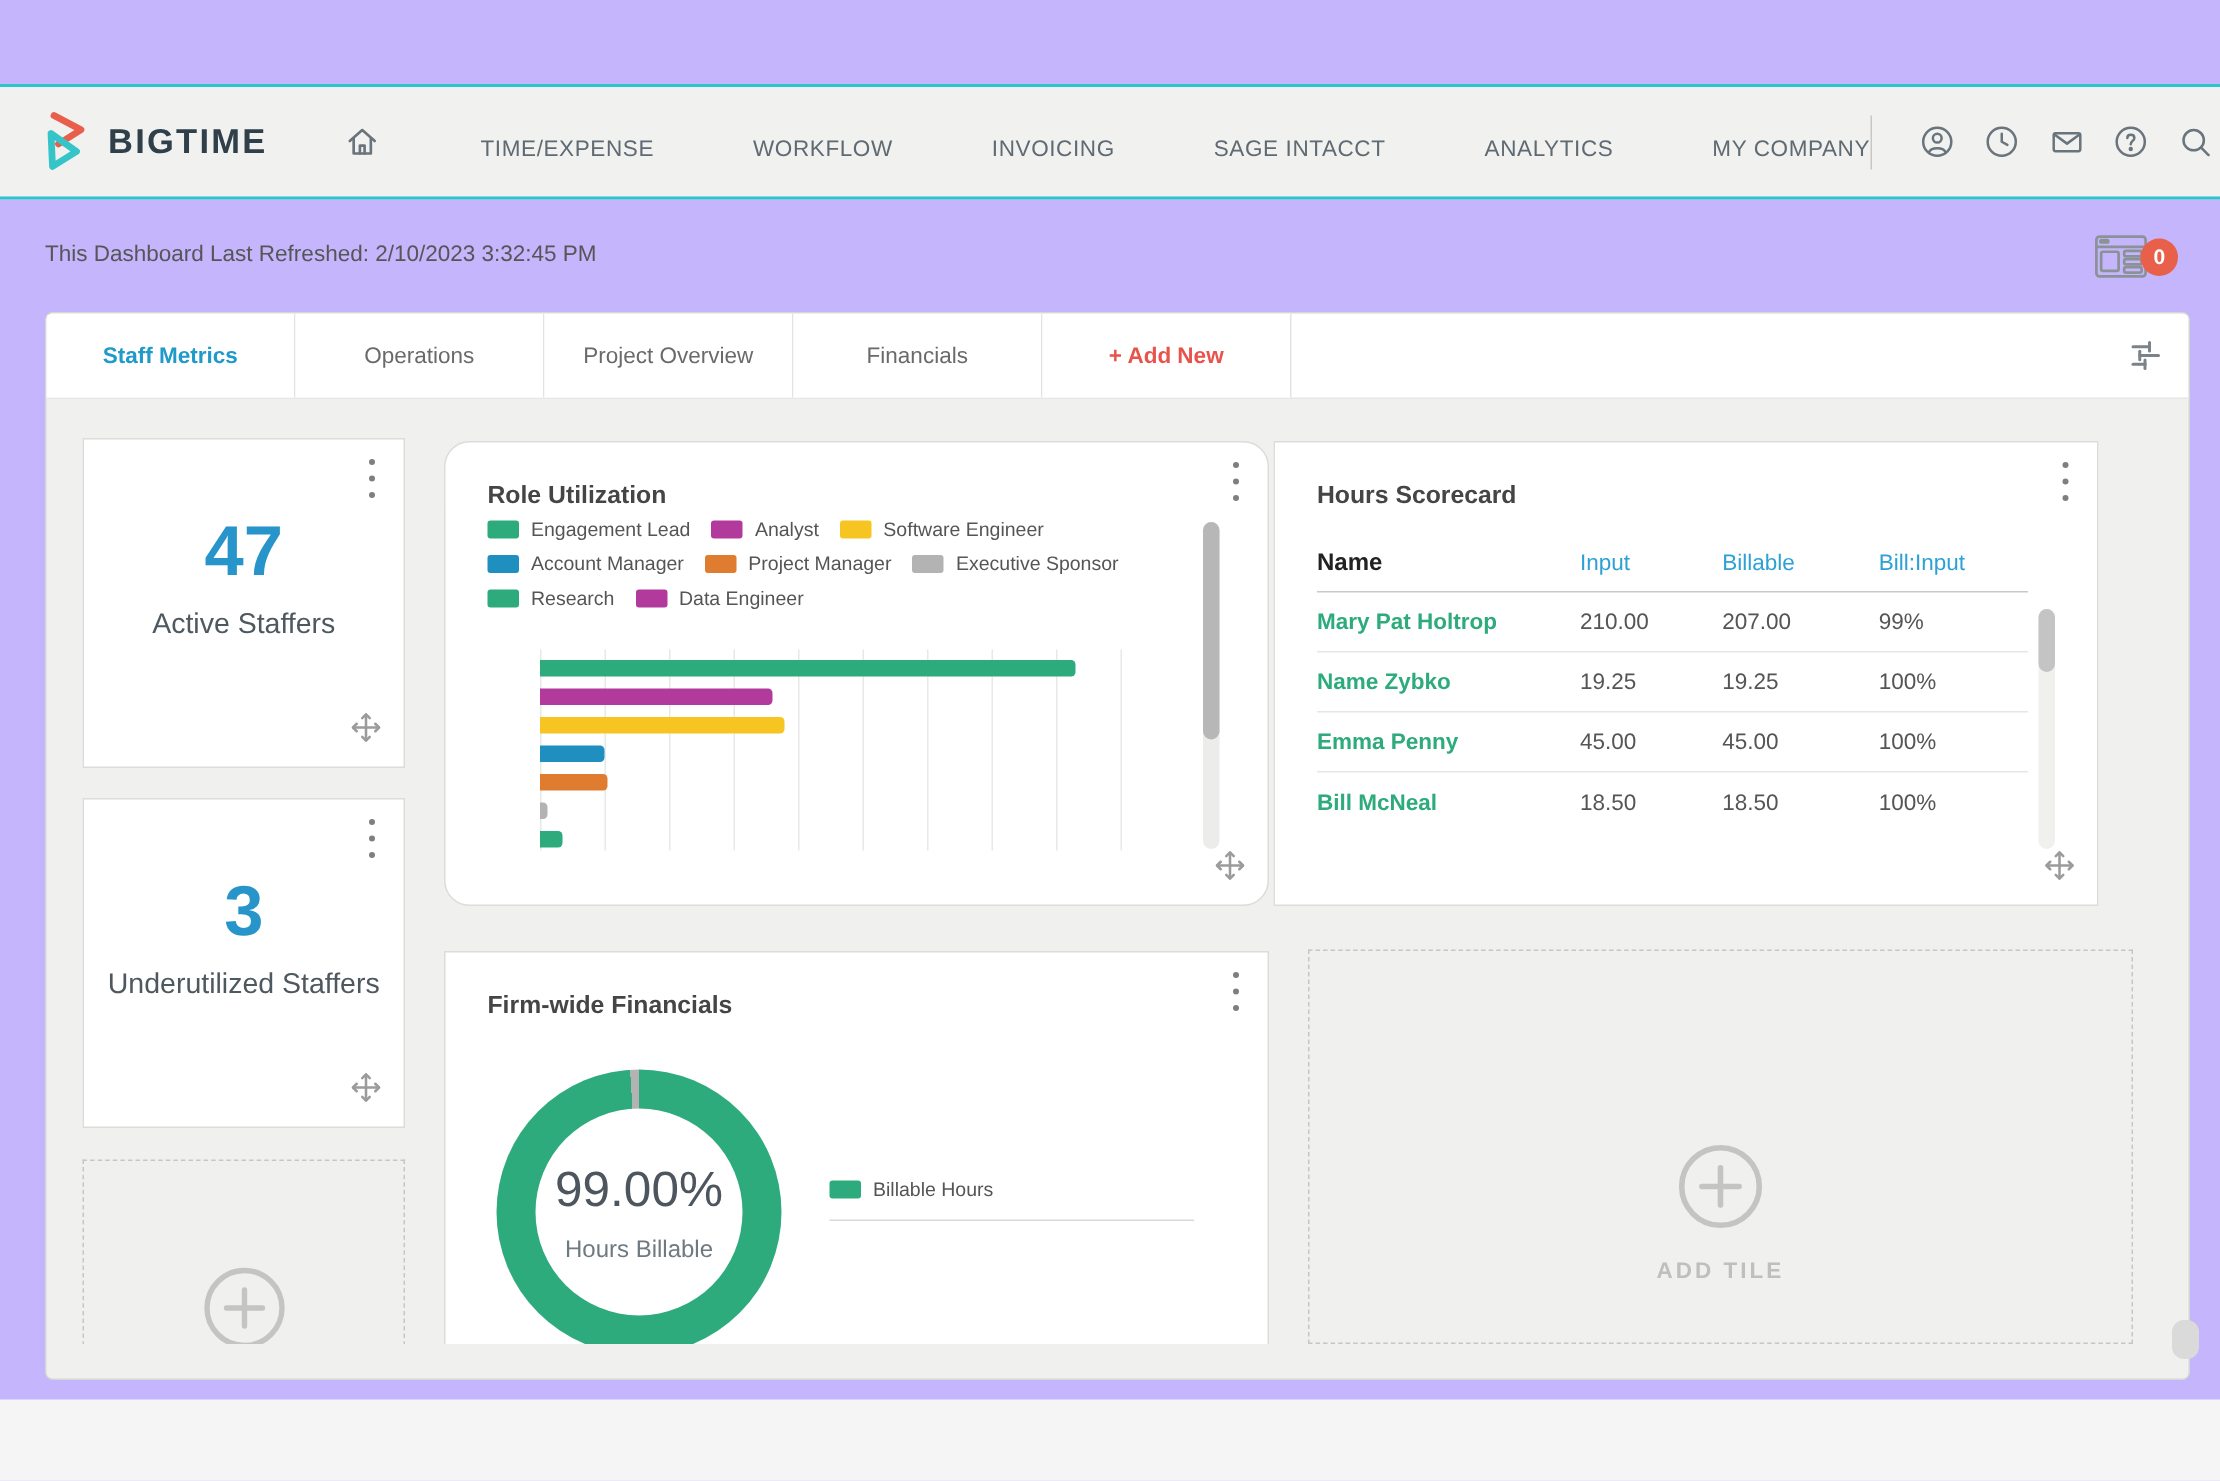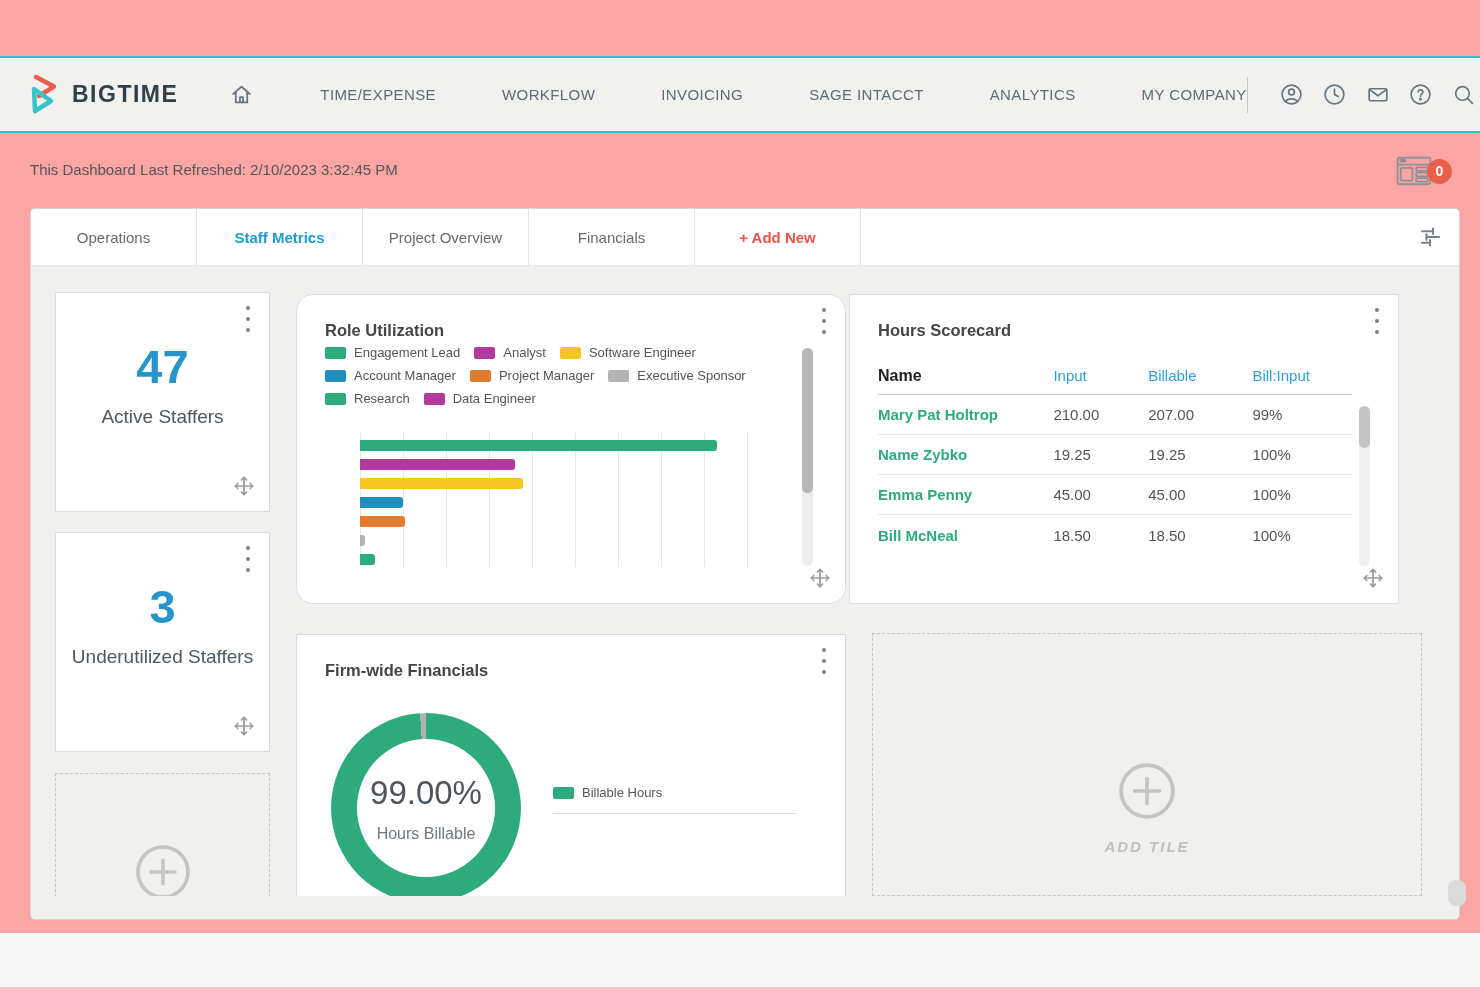--- a/index.html
+++ b/index.html
@@ -1,25 +1,25 @@
 <!DOCTYPE html>
 <html><head>
 <meta charset="utf-8">
 <style>
   * { margin:0; padding:0; box-sizing:border-box; }
   body { font-family:"Liberation Sans", sans-serif; background:#fff; }
-  .canvas { position:relative; width:1480px; height:987px; background:#fca5a5; overflow:hidden; }
+  .canvas { position:relative; width:1480px; height:987px; background:#c4b5fd; overflow:hidden; }
 
   
   .topnav { position:absolute; left:0; top:56px; width:100%; height:77px;
     background:#f1f1f0; border-top:2px solid #2cc5cb; border-bottom:2px solid #2cc5cb;
     display:flex; align-items:center; padding:0 26px; }
   .brand { display:flex; align-items:center; gap:10px; cursor:pointer; }
   .brand-text { font-size:23px; font-weight:bold; color:#30404a; letter-spacing:1.5px; }
-  .nav-links { display:flex; align-items:center; gap:66px; margin-left:50px; }
+  .nav-links { display:flex; align-items:flex-end; gap:66px; margin-left:50px; }
   .nav-link { font-size:15px; color:#5f6a72; letter-spacing:0.4px; cursor:pointer; white-space:nowrap; }
   .nav-right { margin-left:auto; display:flex; align-items:center; gap:17px; }
   .nav-divider { width:1px; height:36px; background:#c7c7c5; margin-right:14px; }
   .icon-btn { width:26px; height:26px; display:flex; align-items:center; justify-content:center; cursor:pointer; }
   .icon-btn svg { stroke:#69747c; fill:none; stroke-width:1.6; stroke-linecap:round; stroke-linejoin:round; }
   .home-btn svg { stroke:#69747c; fill:none; stroke-width:1.7; }
 
   
   .refresh-text { position:absolute; left:30px; top:161px; font-size:15px; color:#565656; }
   .dash-widget { position:absolute; left:1396px; top:156px; display:flex; align-items:center; cursor:pointer; }
@@ -173,22 +173,22 @@
       <rect x="19" y="10.5" width="11" height="3.4" rx="1.2"></rect>
       <rect x="19" y="15.6" width="11" height="3.4" rx="1.2"></rect>
       <rect x="19" y="20.7" width="11" height="3.4" rx="1.2"></rect>
     </svg>
     <span class="badge">0</span>
   </div>
 
   <div class="panel">
 
     <div class="tab-row">
+      <div class="tab active">Staff Metrics</div>
       <div class="tab">Operations</div>
-      <div class="tab active">Staff Metrics</div>
       <div class="tab">Project Overview</div>
       <div class="tab">Financials</div>
       <div class="tab add-new">+ Add New</div>
       <div class="tab-spacer"></div>
       <div class="tab-settings">
         <svg width="24" height="24" viewBox="0 0 24 24">
           <path d="M4 6.2 H15"></path>
             <path d="M15 3.4 V9"></path>
           <path d="M8.5 12 H21"></path>
             <path d="M8.5 9.2 V14.8"></path>
@@ -399,21 +399,21 @@
             <path d="M11 2.5 V19.5"></path>
               <path d="M2.5 11 H19.5"></path>
             <path d="M8.5 4.8 L11 2.3 L13.5 4.8"></path>
               <path d="M8.5 17.2 L11 19.7 L13.5 17.2"></path>
             <path d="M4.8 8.5 L2.3 11 L4.8 13.5"></path>
               <path d="M17.2 8.5 L19.7 11 L17.2 13.5"></path>
           </svg>
         </div>
       </div>
 
-      <div class="add-tile" style="left:841px; top:367px; width:550px; height:263px; padding-top:127px; justify-content:flex-start;font-style:italic;">
+      <div class="add-tile" style="left:841px; top:367px; width:550px; height:263px; padding-top:127px; justify-content:flex-start;">
         <span class="add-circle">
           <svg width="60" height="60" viewBox="0 0 58 58">
             <circle cx="29" cy="29" r="25"></circle>
             <path d="M29 17 V41"></path>
               <path d="M17 29 H41"></path>
           </svg>
         </span>
         <span class="add-label">ADD TILE</span>
       </div>
 

